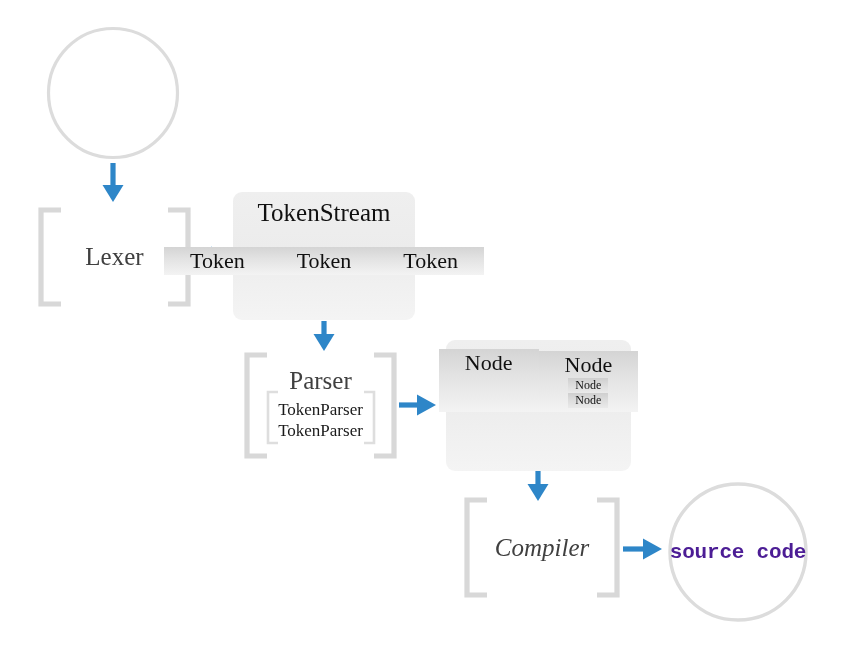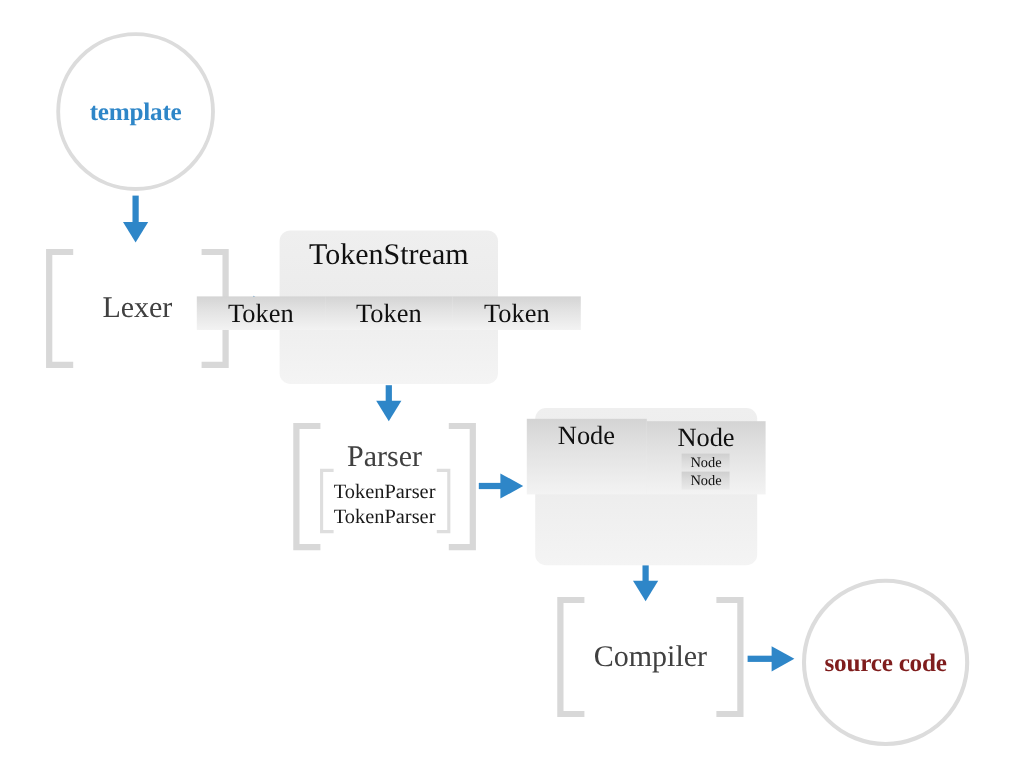--- a/index.html
+++ b/index.html
@@ -175,23 +175,20 @@
       <line x1="538" y1="471" x2="538" y2="487" stroke="#2e86c8" stroke-width="5.2"></line>
       <polygon points="527.5,484 548.5,484 538,501" fill="#2e86c8"></polygon>
     </g>
 
     <g>
       <line x1="623" y1="549" x2="646" y2="549" stroke="#2e86c8" stroke-width="5.2"></line>
       <polygon points="643,538.5 643,559.5 662,549" fill="#2e86c8"></polygon>
     </g>
   </svg>
 
-  <div class="circle-node" style="left:48px; top:28px; width:130px; height:130px;">
-    <span class="circle-label" style="color:#2e86c8;">template</span>
-  </div>
 
   <div class="bracket-group" style="left:41px; top:210px; width:147px; height:94px;">
     <span class="bracket-label">Lexer</span>
   </div>
 
   <div class="module-box" style="left:233px; top:192px; width:182px; height:128px;gap:16px;">
     <span class="module-title">TokenStream</span>
     <div class="module-items">
       <div class="module-item">Token</div>
       <div class="module-item">Token</div>
@@ -215,21 +212,21 @@
       <div class="module-item level2" style="margin-top:2px;">
         <div>Node</div>
         <div class="module-subitems">
           <span class="module-subitem">Node</span>
           <span class="module-subitem">Node</span>
         </div>
       </div>
     </div>
   </div>
 
-  <div class="bracket-group" style="left:467px; top:500px; width:150px; height:95px;">
+  <div class="bracket-group" style="left:467px; top:500px; width:150px; height:95px;font-style:italic;">
     <span class="bracket-label">Compiler</span>
   </div>
 
   <div class="circle-node" style="left:670px; top:484px; width:136px; height:136px;">
-    <span class="circle-label" style="color:#7f1d1d;">source code</span>
+    <span class="circle-label" style="color:#4c1d95;font-family:Liberation Mono, monospace;">source code</span>
   </div>
 
 </div>
 
 </body></html>

